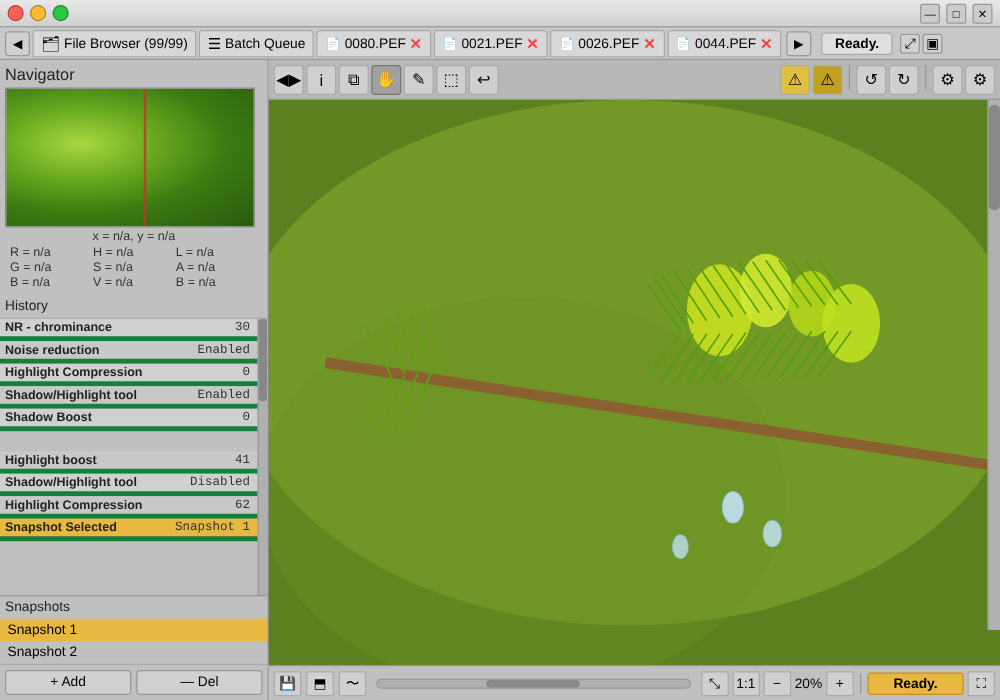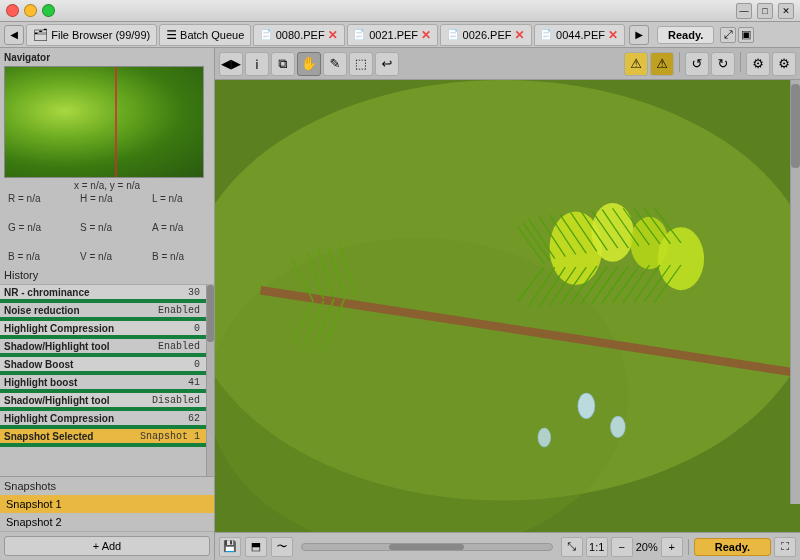--- a/index.html
+++ b/index.html
@@ -32,29 +32,29 @@
     .ready-btn { margin-left: auto; background: #e0e0e0; border: 1px solid #aaa; border-radius: 3px; padding: 2px 10px; font-size: 11px; font-weight: bold; }
     .expand-btn { width: 16px; height: 16px; background: #d0d0d0; border: 1px solid #999; border-radius: 2px; cursor: pointer; display:flex; align-items:center; justify-content:center; }
 
     
     .main { display: flex; height: calc(560px - 22px - 26px); }
 
     
     .left-panel { width: 215px; background: #c0c0c0; border-right: 1px solid #999; display: flex; flex-direction: column; overflow: hidden; }
 
     .navigator-section { padding: 4px; }
-    .navigator-label { font-weight: bold; font-size: 10px; color: #222; margin-bottom: 3px; }
+    .navigator-label { font-weight: normal; font-size: 13px; color: #222; margin-bottom: 3px; }
     .navigator-img { width: 200px; height: 112px; background: #2a5a1a; border: 1px solid #888; overflow: hidden; position: relative; }
     .nav-img-content {
       width: 100%; height: 100%;
       background: radial-gradient(ellipse at 30% 40%, #a8d840 0%, #6aaa20 30%, #3a7a10 60%, #2a5a10 100%);
     }
     .nav-red-line { position: absolute; left: 110px; top: 0; width: 2px; height: 100%; background: rgba(200,50,50,0.8); }
     .coords { font-size: 10px; color: #333; text-align: center; margin-top: 2px; }
-    .color-info { display: grid; grid-template-columns: 1fr 1fr 1fr; gap: 18px; font-size: 10px; color: #333; margin-top: 2px; padding: 0 4px; }
+    .color-info { display: grid; grid-template-columns: 1fr 1fr 1fr; gap: 1px; font-size: 10px; color: #333; margin-top: 2px; padding: 0 4px; }
     .color-info span { white-space: nowrap; }
 
     
     .history-section { flex: 1; overflow: hidden; display: flex; flex-direction: column; }
     .section-label { font-weight: normal; font-size: 11px; color: #222; padding: 3px 4px; }
     .history-table { flex: 1; overflow-y: auto; border-top: 1px solid #aaa; }
     .history-row { display: flex; align-items: center; border-bottom: 4px solid #15803d; min-height: 18px; }
     .history-row:nth-child(even) { background: #c8c8c8; }
     .history-row:nth-child(odd) { background: #d0d0d0; }
     .history-row.selected { background: #e8b840; }
@@ -195,21 +195,21 @@
               <span class="h-val">0</span>
             </div>
             <div class="history-row" style="padding-right: 10px;">
               <span class="h-key">Shadow/Highlight tool</span>
               <span class="h-val">Enabled</span>
             </div>
             <div class="history-row" style="padding-right: 10px;">
               <span class="h-key">Shadow Boost</span>
               <span class="h-val">0</span>
             </div>
-            <div class="history-row" style="padding-right: 10px;">
+            <div class="history-row" style="padding-right: 10px; margin-top: 16px;">
               <span class="h-key">Highlight boost</span>
               <span class="h-val">41</span>
             </div>
             <div class="history-row" style="padding-right: 10px;">
               <span class="h-key">Shadow/Highlight tool</span>
               <span class="h-val">Disabled</span>
             </div>
             <div class="history-row" style="padding-right: 10px;">
               <span class="h-key">Highlight Compression</span>
               <span class="h-val">62</span>
@@ -226,20 +226,21 @@
     </div>
 
     <div class="snapshots-section">
       <div class="section-label">Snapshots</div>
       <div id="snapshot-list" class="snapshot-list">
           <div class="snapshot-item active">Snapshot 1</div>
           <div class="snapshot-item">Snapshot 2</div>
         </div>
       <div class="snapshot-buttons">
         <button class="snap-btn">+ Add</button>
+        <button class="snap-btn">— Del</button>
       </div>
     </div>
 
   </div>
 
   <div class="center-panel">
 
     <div class="toolbar">
       <button class="tool-btn">◀▶</button>
       <button class="tool-btn">ℹ</button>

